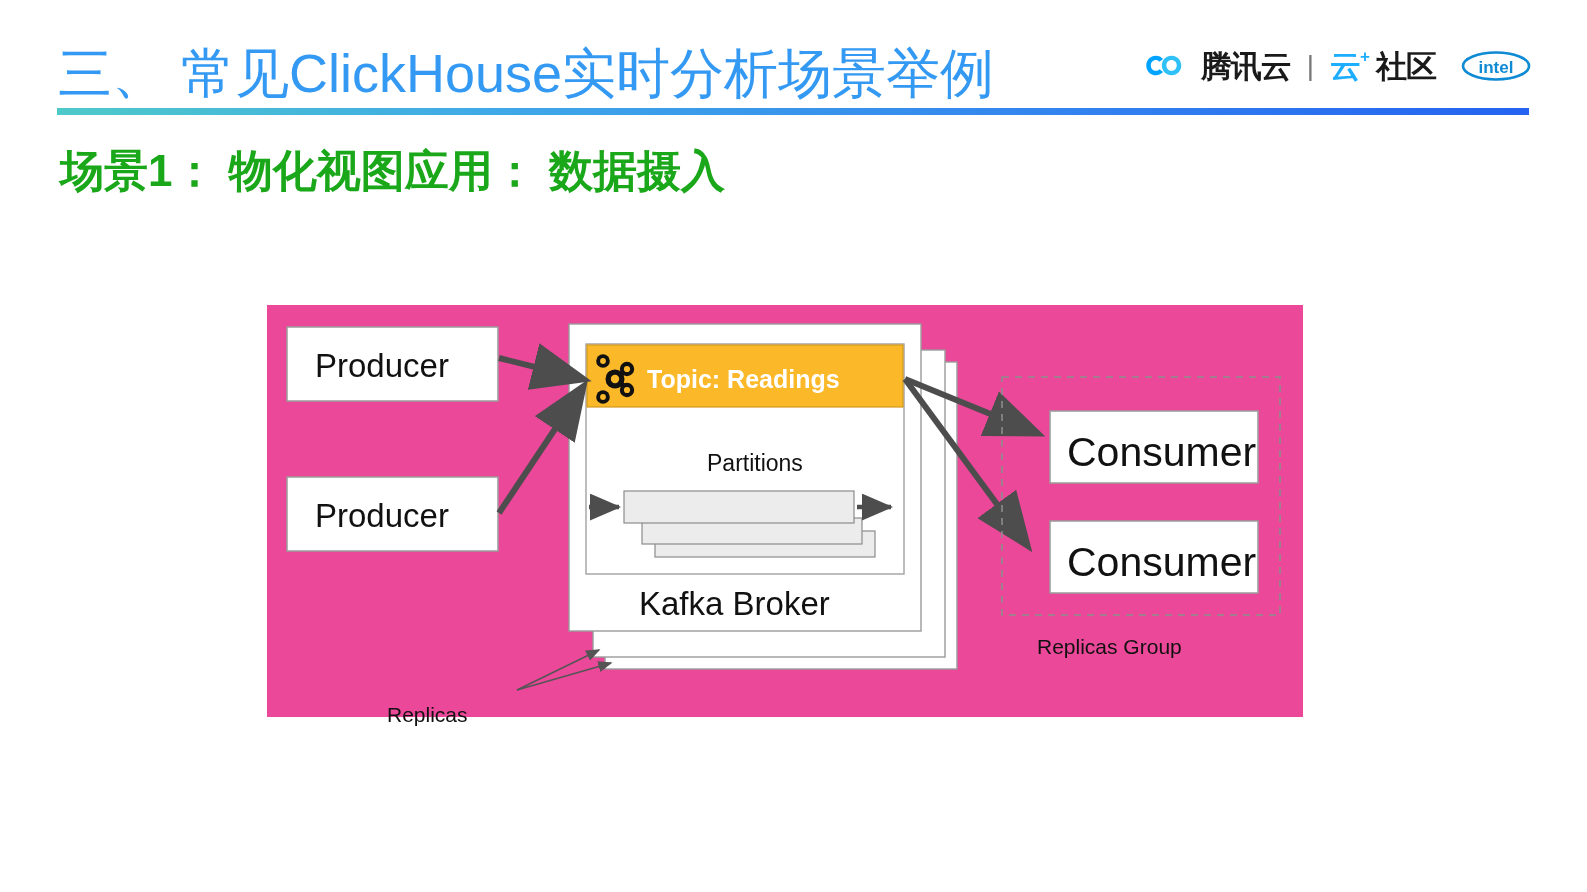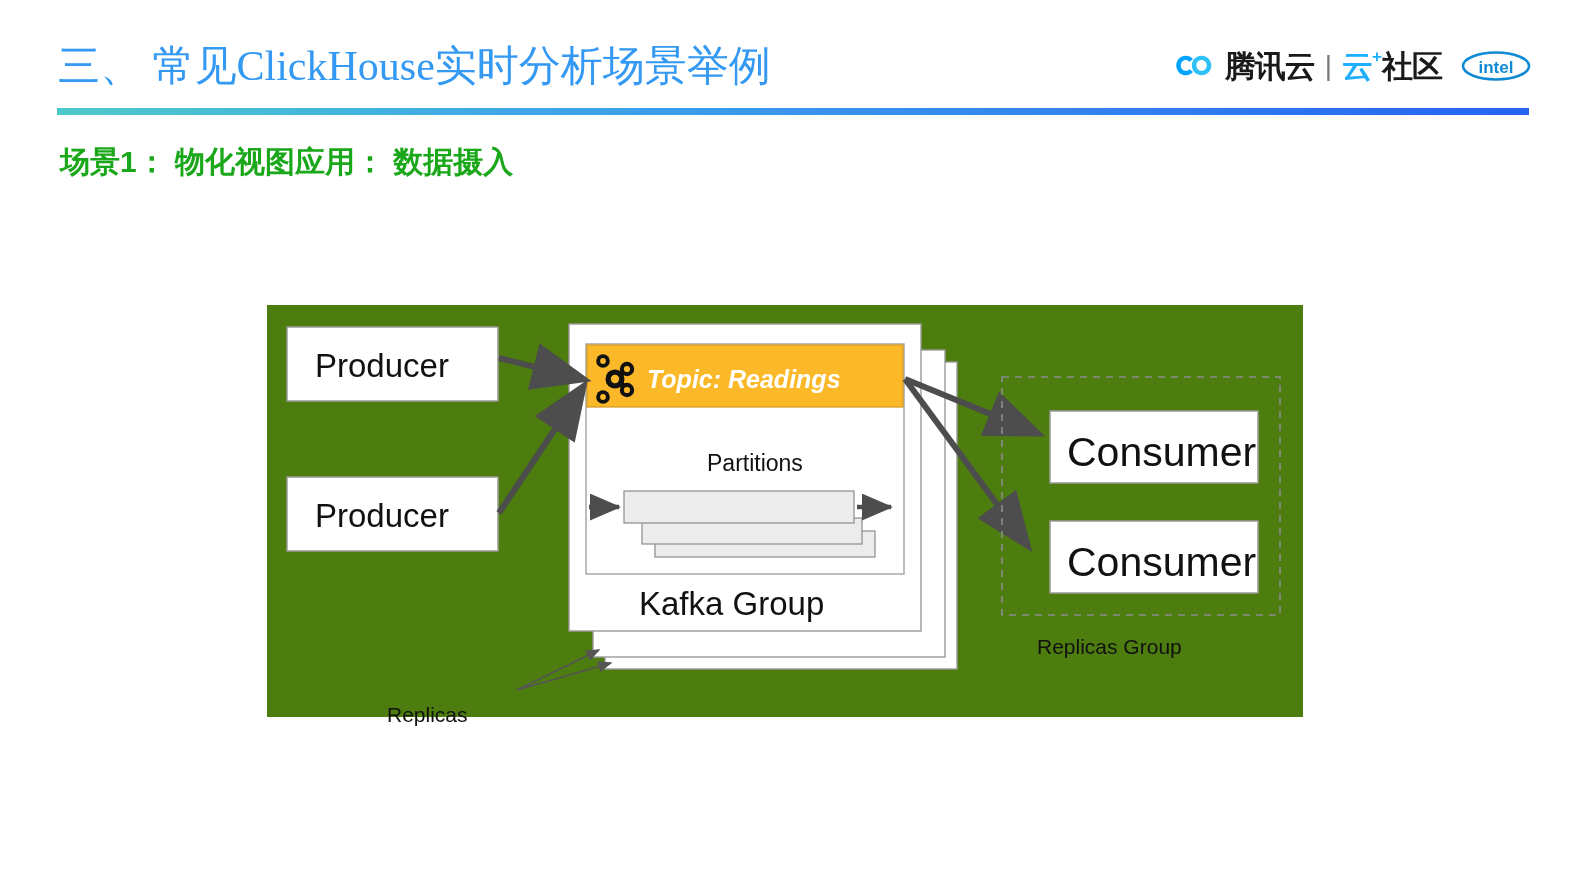--- a/index.html
+++ b/index.html
@@ -19,44 +19,44 @@
   #slide-header {
     position: absolute;
     left: 0; top: 0;
     width: 1587px;
     height: 120px;
   }
   #section-title {
     position: absolute;
     left: 58px;
     top: 38px;
-    font-size: 42px;
+    font-size: 54px;
     color: #3399f3;
     letter-spacing: 0px;
     white-space: nowrap;
-    font-family: Liberation Serif, serif;
+    font-family: Liberation Sans, sans-serif;
   }
   #title-underline {
     position: absolute;
     left: 57px;
     top: 108px;
     width: 1472px;
     height: 7px;
     background: linear-gradient(to right, #4ec9c9 0%, #3fa8e8 30%, #3282ef 70%, #2563f0 100%);
   }
 
   
   #brand-bar {
     position: absolute;
     right: 55px;
     top: 40px;
     height: 52px;
     display: flex;
     align-items: center;
-    gap: 9px;
+    gap: 15px;
   }
   #tencent-cloud-icon { width: 42px; height: 30px; display:block; }
   .brand-text-cn {
     font-size: 31px;
     color: #1a1a1a;
     font-weight: 600;
     letter-spacing: -1px;
     line-height: 1;
     font-family: "Liberation Sans", sans-serif;
   }
@@ -87,35 +87,35 @@
     height: 34px;
     position: relative;
     text-align: center;
   }
 
   
   #scene-subtitle {
     position: absolute;
     left: 60px;
     top: 142px;
-    font-size: 30px;
+    font-size: 44px;
     font-weight: 700;
     color: #1aa81a;
     white-space: nowrap;
     font-family: "Liberation Sans", sans-serif;
   }
 
   
   #kafka-diagram {
     position: absolute;
     left: 267px;
     top: 305px;
     width: 1036px;
     height: 412px;
-    background: #4d7c0f;
+    background: #ec4899;
   }
   #diagram-svg {
     position: absolute;
     left: 0; top: 0;
     width: 1036px;
     height: 412px;
   }
   .node-label {
     position: absolute;
     pointer-events: none;
@@ -130,21 +130,20 @@
     font-size: 41px;
   }
   #kafka-broker-label { font-size: 33px; }
   #partitions-label { font-size: 23px; }
   #consumer-group-label { font-size: 21px; }
   #replicas-label { font-size: 21px; }
   #topic-label {
     font-size: 25px;
     font-weight: 700;
     color: #ffffff;
-    font-style: italic;
   }
 </style>
 </head>
 <body>
 
 <div id="slide-header">
 
   <div id="section-title">三、 常见ClickHouse实时分析场景举例</div>
 
   <div id="title-underline"></div>
@@ -249,21 +248,21 @@
   </svg>
 
   <div class="node-label" id="producer-1-label" style="left:48px; top:42px;">Producer</div>
 
   <div class="node-label" id="producer-2-label" style="left:48px; top:192px;">Producer</div>
 
   <div class="node-label" id="topic-label" style="left:380px; top:60px;">Topic: Readings</div>
 
   <div class="node-label" id="partitions-label" style="left:440px; top:145px;">Partitions</div>
 
-  <div class="node-label" id="kafka-broker-label" style="left:372px; top:280px;">Kafka Group</div>
+  <div class="node-label" id="kafka-broker-label" style="left:372px; top:280px;">Kafka Broker</div>
 
   <div class="node-label" id="replicas-label" style="left:120px; top:375px;margin-top:23px;">Replicas</div>
 
   <div class="node-label" id="consumer-1-label" style="left:800px; top:124px;">Consumer</div>
 
   <div class="node-label" id="consumer-2-label" style="left:800px; top:234px;">Consumer</div>
 
   <div class="node-label" id="consumer-group-label" style="left:770px; top:330px;">Replicas Group</div>
 
 </div>

